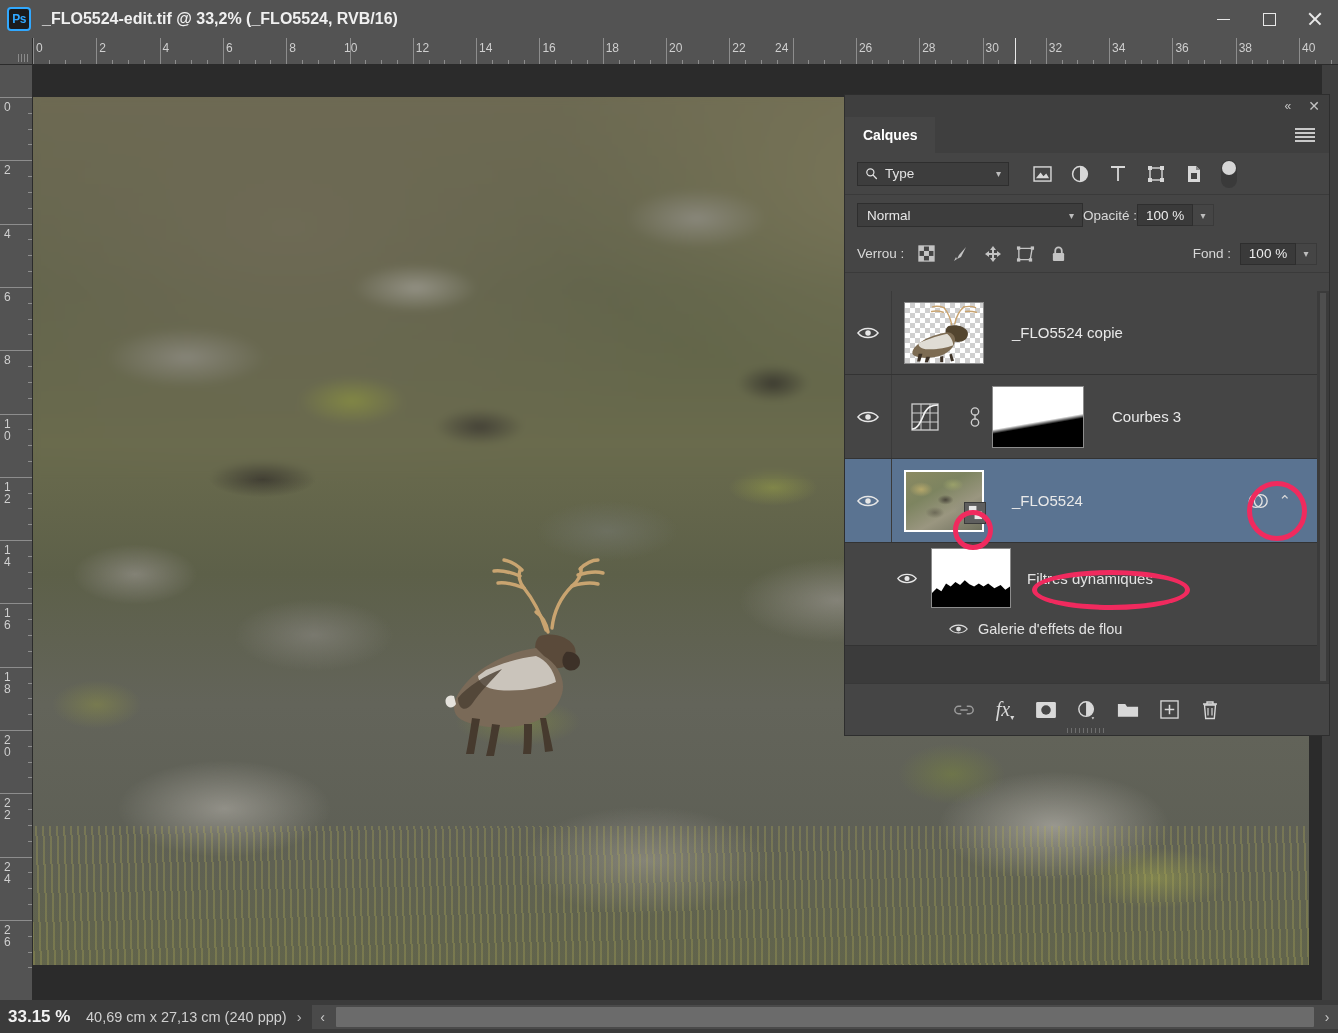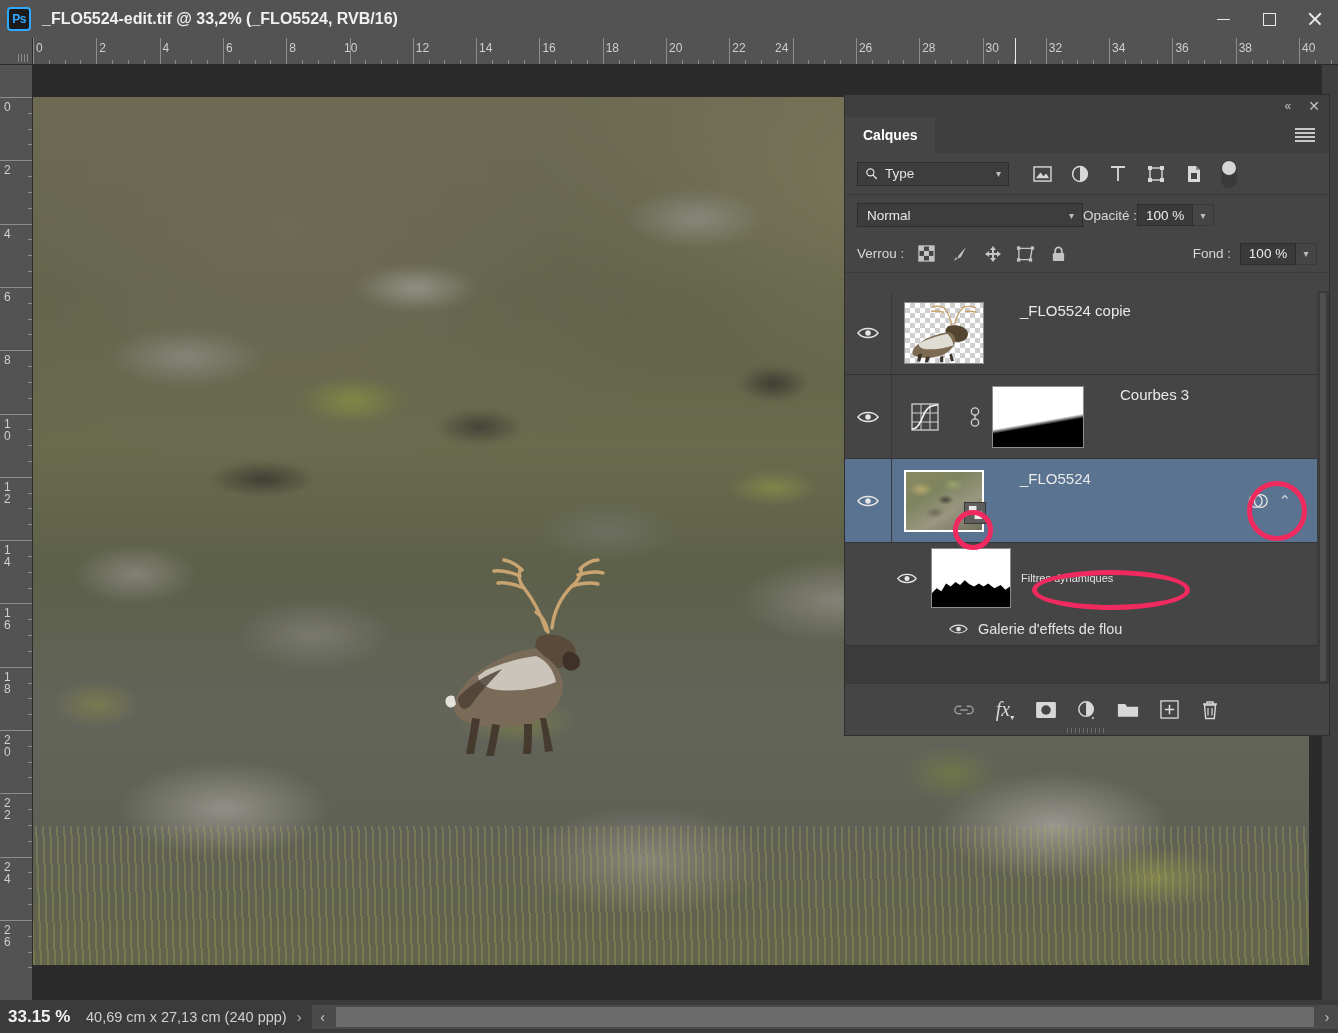--- a/index.html
+++ b/index.html
@@ -244,21 +244,21 @@
   }
   .layer-row {
     position:relative; display:flex; align-items:center;
     border-bottom:1px solid #333; background:#454545; height:84px;
   }
   .layer-row.selected { background:#5a7391; }
   .eye-cell {
     width:47px; height:100%; display:flex; align-items:center; justify-content:center;
     border-right:1px solid #3a3a3a; flex:none;
   }
-  .thumb-cell { display:flex; padding-left:12px; gap:16px; position:relative; }
+  .thumb-cell { display:flex; align-items:center; padding-left:12px; gap:8px; position:relative; }
   .thumb {
     width:80px; height:62px; border:1px solid #8c8c8c; background:#fff; position:relative;
     flex:none; overflow:hidden;
   }
   .thumb.checker {
     background-image:
       linear-gradient(45deg,#cfcfcf 25%,transparent 25%,transparent 75%,#cfcfcf 75%),
       linear-gradient(45deg,#cfcfcf 25%,transparent 25%,transparent 75%,#cfcfcf 75%);
     background-size:10px 10px; background-position:0 0,5px 5px; background-color:#ffffff;
   }
@@ -290,21 +290,21 @@
     display:flex; align-items:center; gap:9px;
   }
 
   
   .sf-block { background:#454545; border-bottom:1px solid #333; }
   .sf-row { display:flex; align-items:center; height:70px; position:relative; }
   .sf-eye { width:86px; display:flex; align-items:center; justify-content:flex-end; padding-right:14px; flex:none; }
   .sf-mask {
     width:80px; height:60px; border:1px solid #8c8c8c; flex:none; background:#ffffff; position:relative; overflow:hidden;
   }
-  .sf-label { color:#e3e3e3; font-size:11px; padding-left:10px; white-space:nowrap; }
+  .sf-label { color:#e3e3e3; font-size:15px; padding-left:16px; white-space:nowrap; }
   .sf-sub { display:flex; align-items:center; height:32px; padding-left:104px; gap:10px; }
   .sf-sub-label { color:#e3e3e3; font-size:14.5px; white-space:nowrap; }
 
   .list-scrollbar {
     position:absolute; right:0; top:0; width:12px; height:100%; background:#3b3b3b;
   }
   .list-scrollbar .tr { position:absolute; left:3px; top:2px; width:6px; bottom:2px; background:#4e4e4e; }
 
   .panel-footer {
     position:absolute; left:0; bottom:0; width:484px; height:52px; background:#454545;

